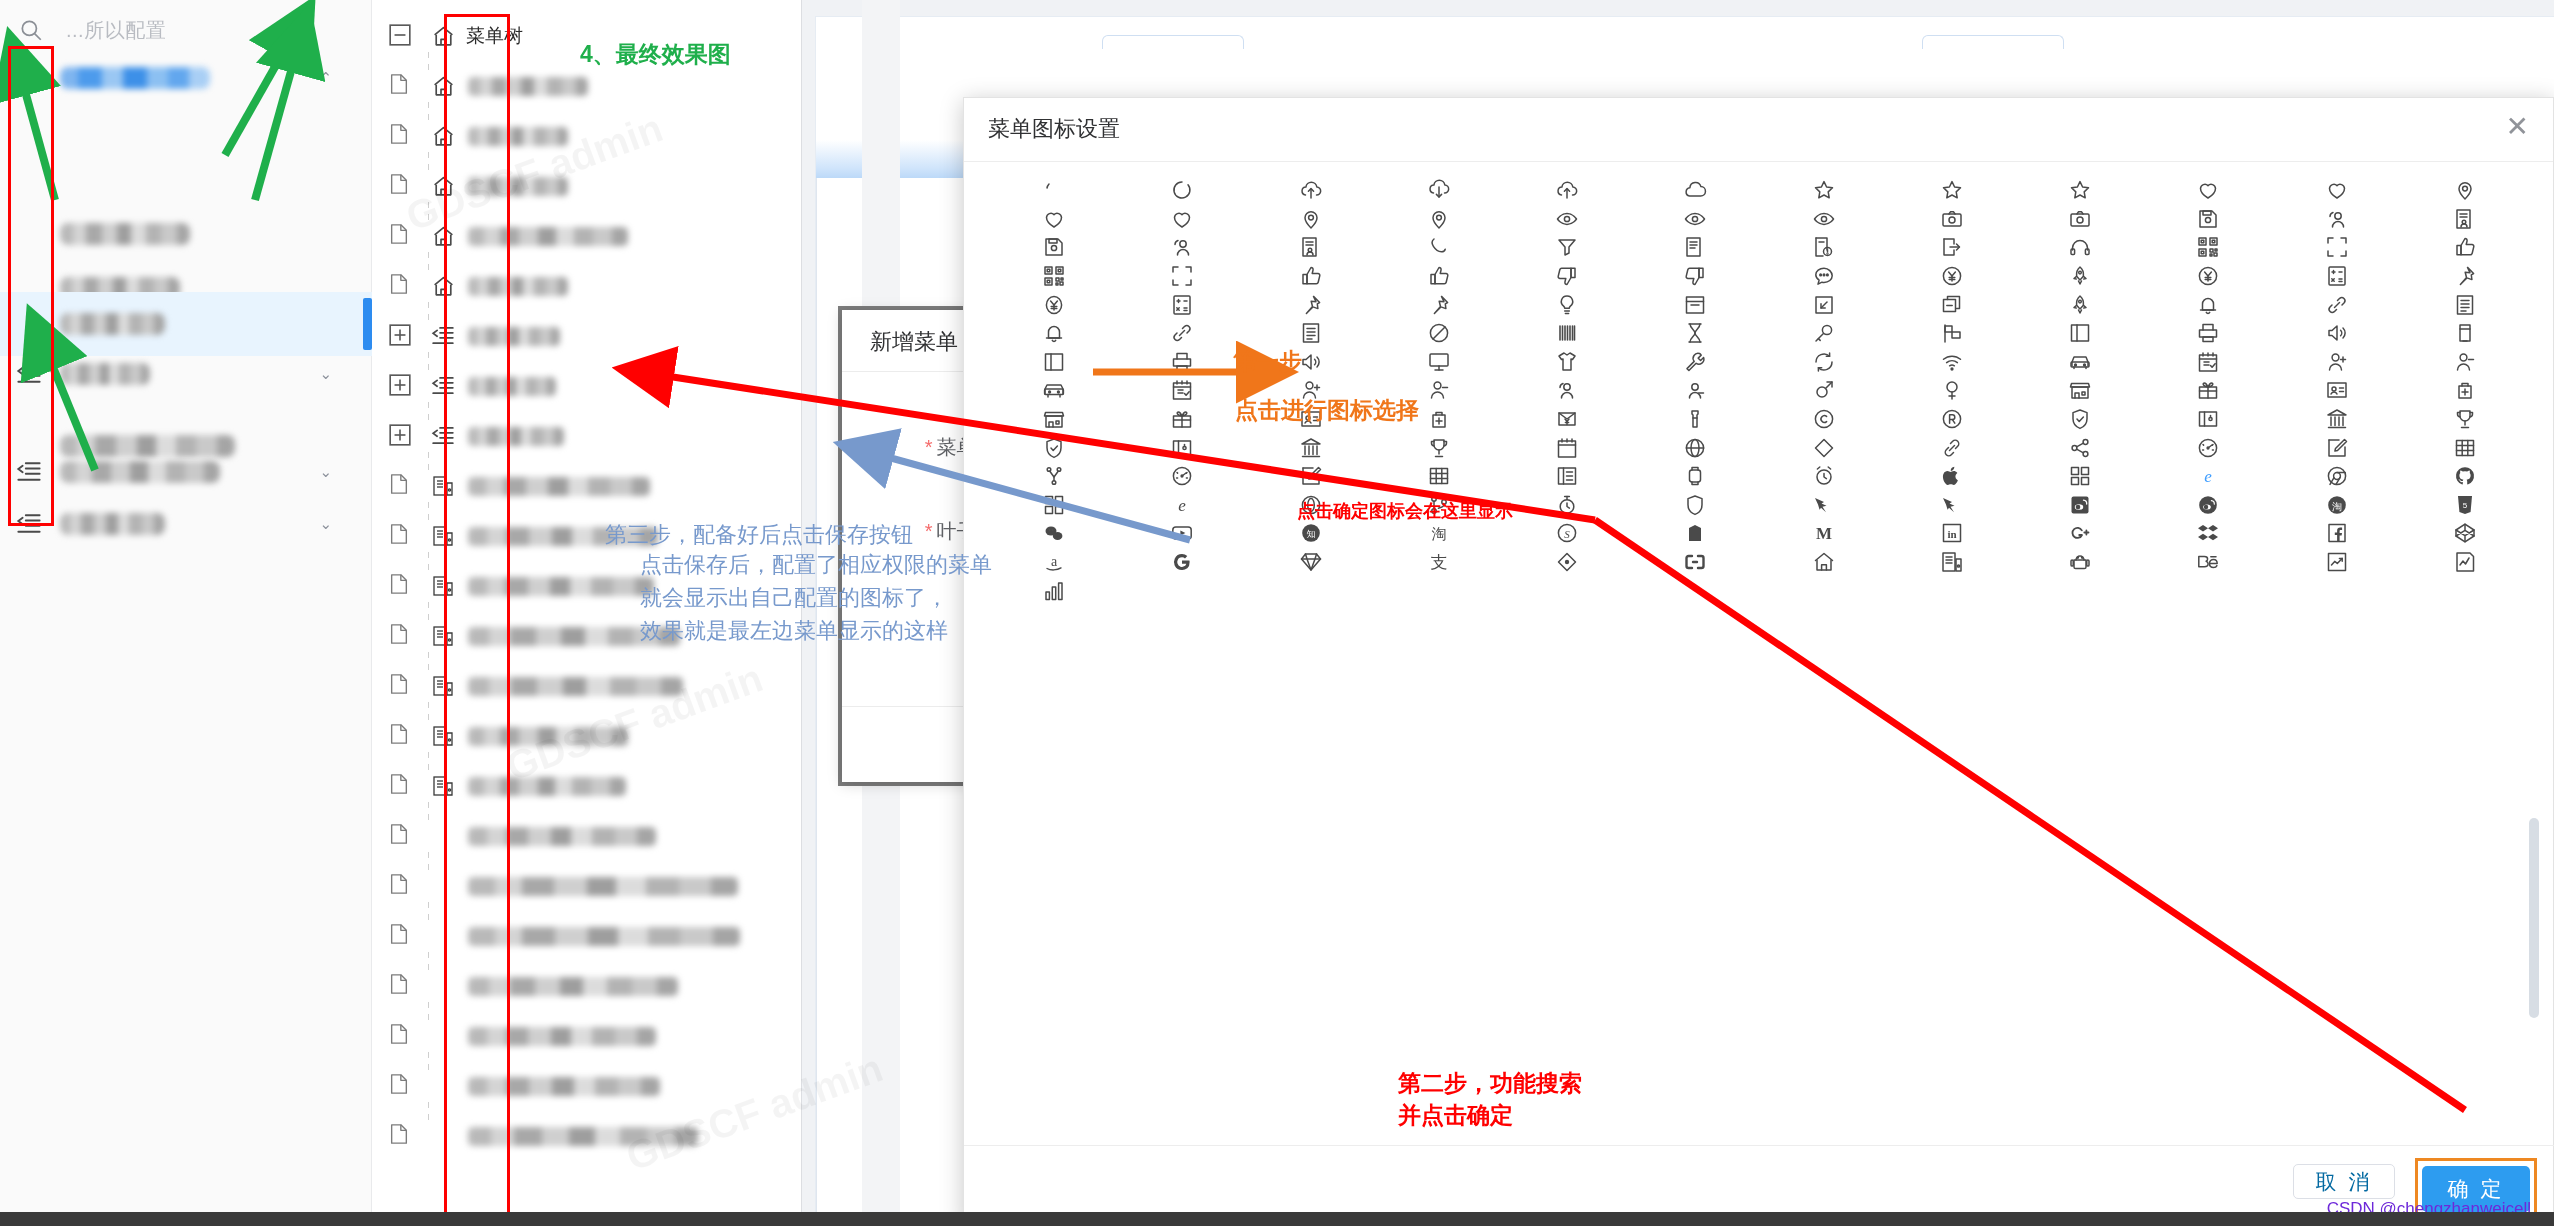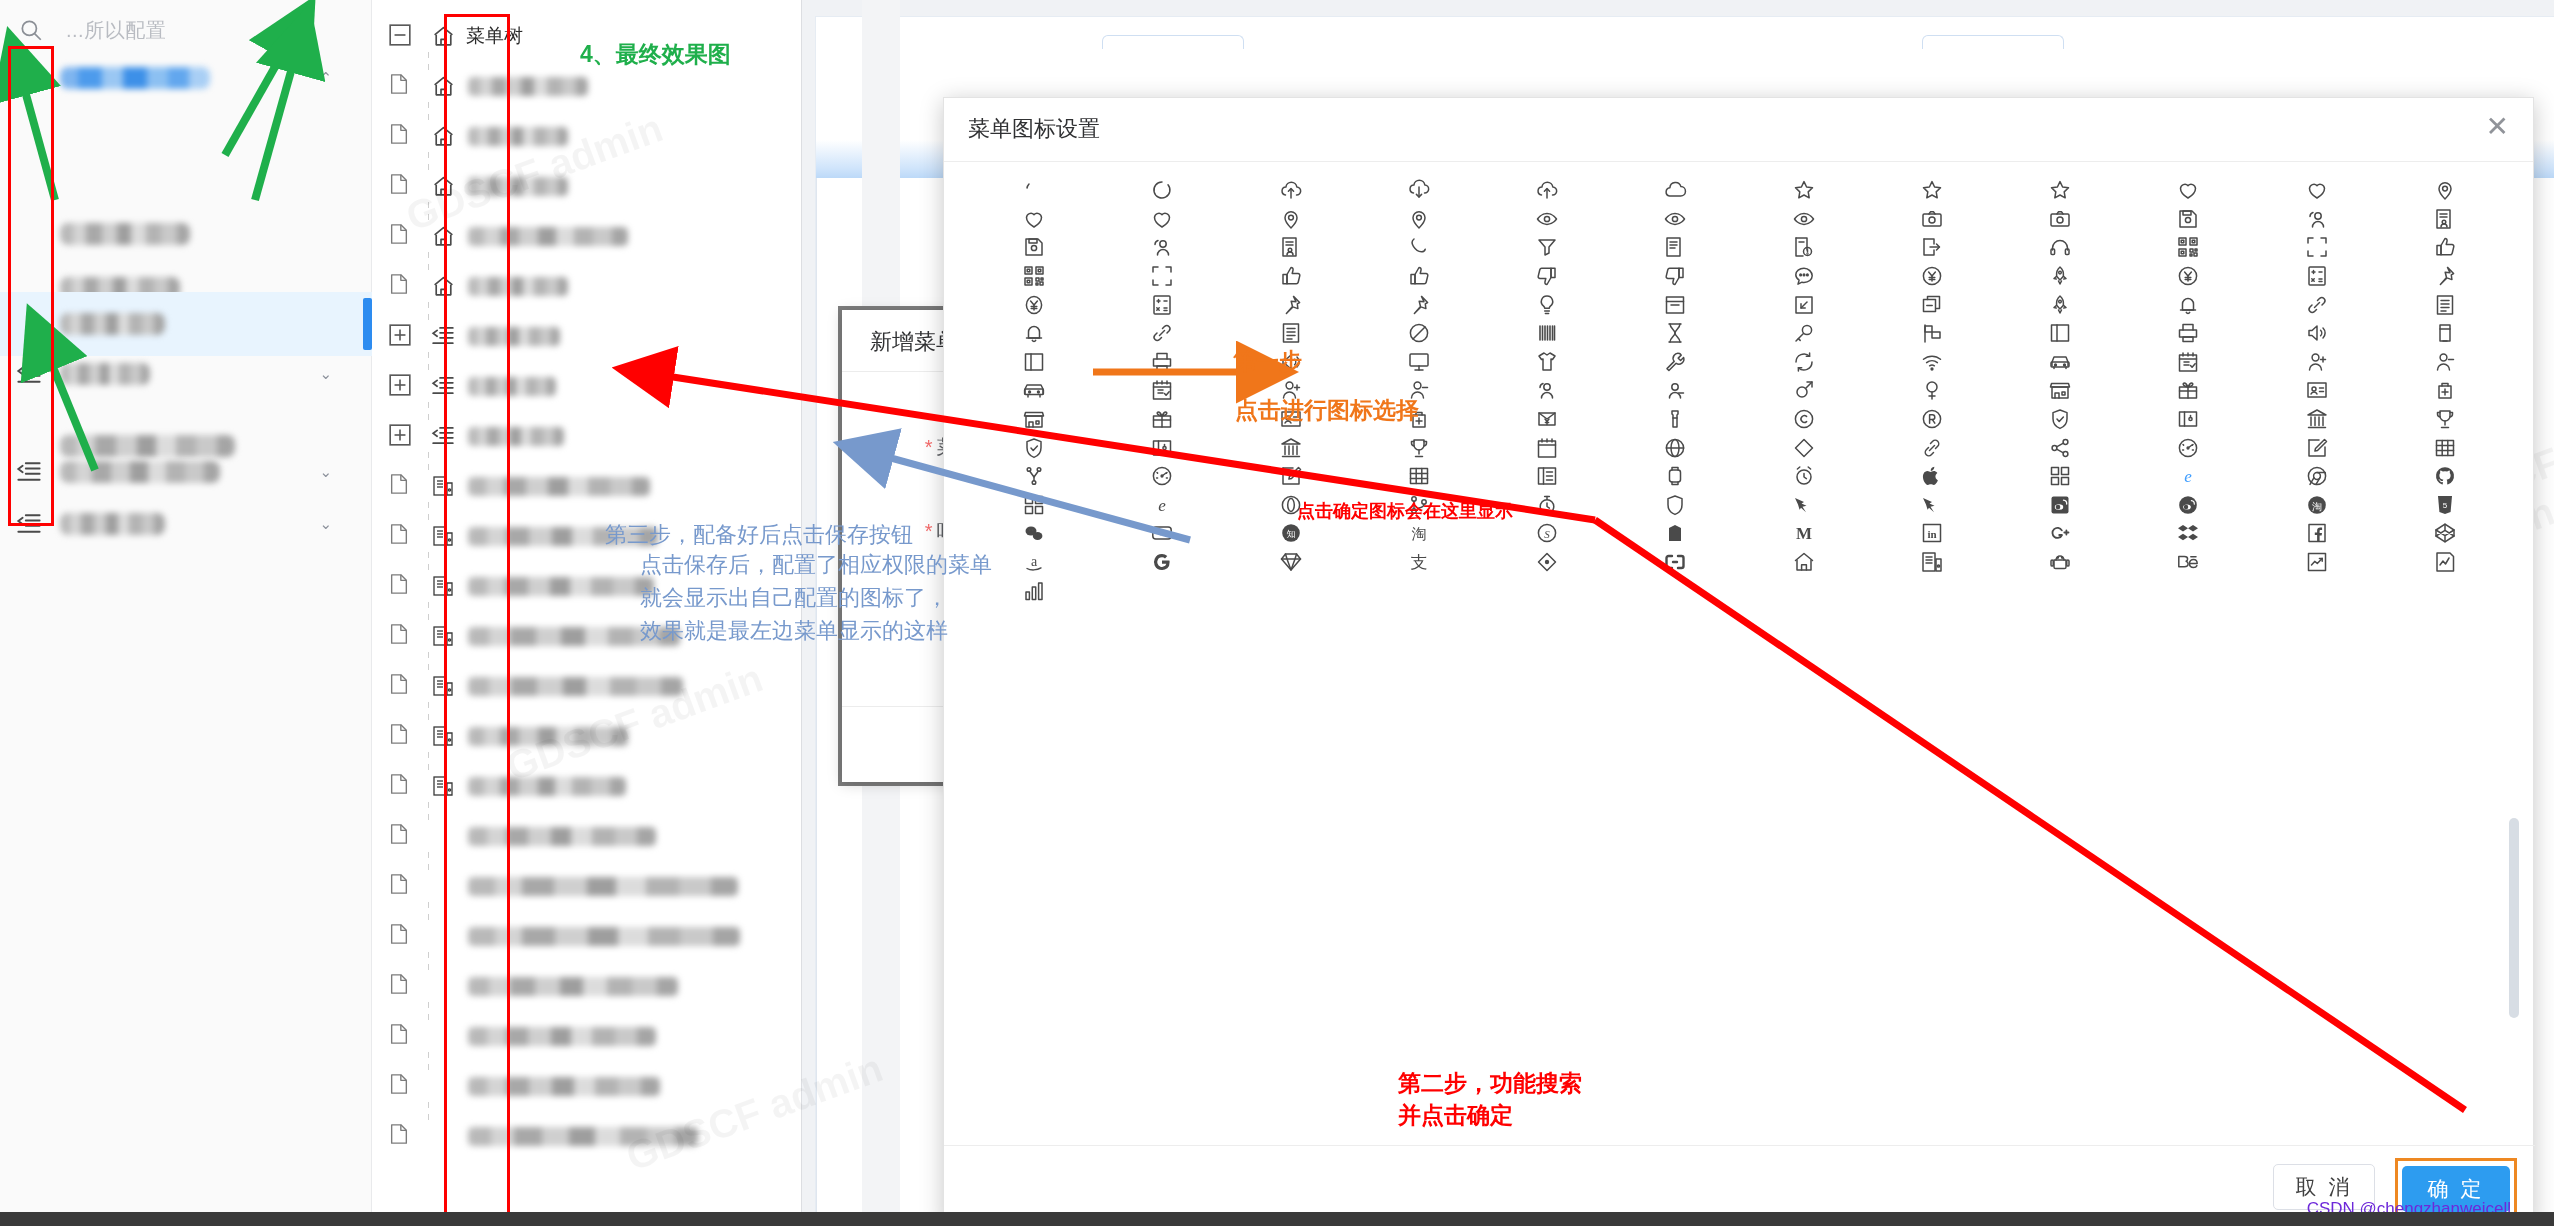--- a/index.html
+++ b/index.html
@@ -93,35 +93,35 @@
   }
   #dlg-foot { position:absolute; left:0; bottom:0; width:724px; height:76px; border-top:1px solid #ececec; }
   #btn-cancel { position:absolute; right:130px; top:18px; width:88px; height:42px; border:1px solid #dcdfe6;
     border-radius:5px; background:#fff; font-size:19px; color:#606266; display:flex; align-items:center; justify-content:center; cursor:pointer;}
   #btn-save-wrap { position:absolute; right:14px; top:10px; width:104px; height:58px; border:3px solid #4472a8; background:#fff; display:flex; align-items:center; justify-content:center;}
   #btn-save { width:80px; height:42px; border-radius:5px; background:#2d9cf0; color:#fff; font-size:19px;
     display:flex; align-items:center; justify-content:center; cursor:pointer;}
 
   
   #icon-dialog {
-    position:absolute; left:943px; top:97px; width:1591px; height:1129px;
+    position:absolute; left:963px; top:97px; width:1591px; height:1129px;
     background:#fff; box-shadow:0 4px 22px rgba(0,0,0,.22); border:1px solid #e3e3e3;
   }
   #icon-head { position:relative; height:64px; border-bottom:1px solid #ededed; }
   #icon-title { position:absolute; left:24px; top:16px; font-size:22px; color:#303133; }
   #icon-close { position:absolute; right:24px; top:12px; font-size:28px; color:#909399; cursor:pointer; }
   #icon-grid-wrap { position:absolute; left:0; top:64px; width:1591px; height:985px; overflow:hidden; }
   #icon-grid { display:grid; grid-template-columns: repeat(12, 1fr); padding:14px 26px 0 26px; }
   .icell { height:28.6px; display:flex; align-items:center; justify-content:center; color:#4a4a4a; }
   .icell svg { display:block; }
   .icell.selected { color:#409eff; }
   #icon-scroll { position:absolute; right:14px; top:720px; width:10px; height:200px; background:#d7dde4; border-radius:5px; }
   #icon-foot { position:absolute; left:0; bottom:0; width:1591px; height:80px; border-top:1px solid #ededed; }
-  #ibtn-cancel { position:absolute; right:160px; top:18px; width:102px; height:46px; border:1px solid #dcdfe6;
-    border-radius:5px; background:#fff; font-size:21px; color:#404040; letter-spacing:3px;
+  #ibtn-cancel { position:absolute; right:160px; top:18px; width:102px; height:35px; border:1px solid #dcdfe6;
+    border-radius:5px; background:#fff; font-size:21px; color:#0369a1; letter-spacing:3px;
     display:flex; align-items:center; justify-content:center; cursor:pointer; }
   #ibtn-ok-wrap { position:absolute; right:18px; top:12px; width:122px; height:62px; border:3px solid #ee8822; display:flex; align-items:center; justify-content:center; }
   #ibtn-ok { width:108px; height:46px; background:#2d9cf0; color:#fff; font-size:21px; letter-spacing:3px;
     border-radius:5px; display:flex; align-items:center; justify-content:center; cursor:pointer; }
   #csdn { position:absolute; right:24px; bottom:6px; color:#6d28d9; font-size:17px; }
 
   
   .ann { position:absolute; white-space:pre; font-weight:600; pointer-events:none;margin-top:12px; }
   .ann.green { color:#1faf4b; }
   .ann.orange { color:#f0761a; }

